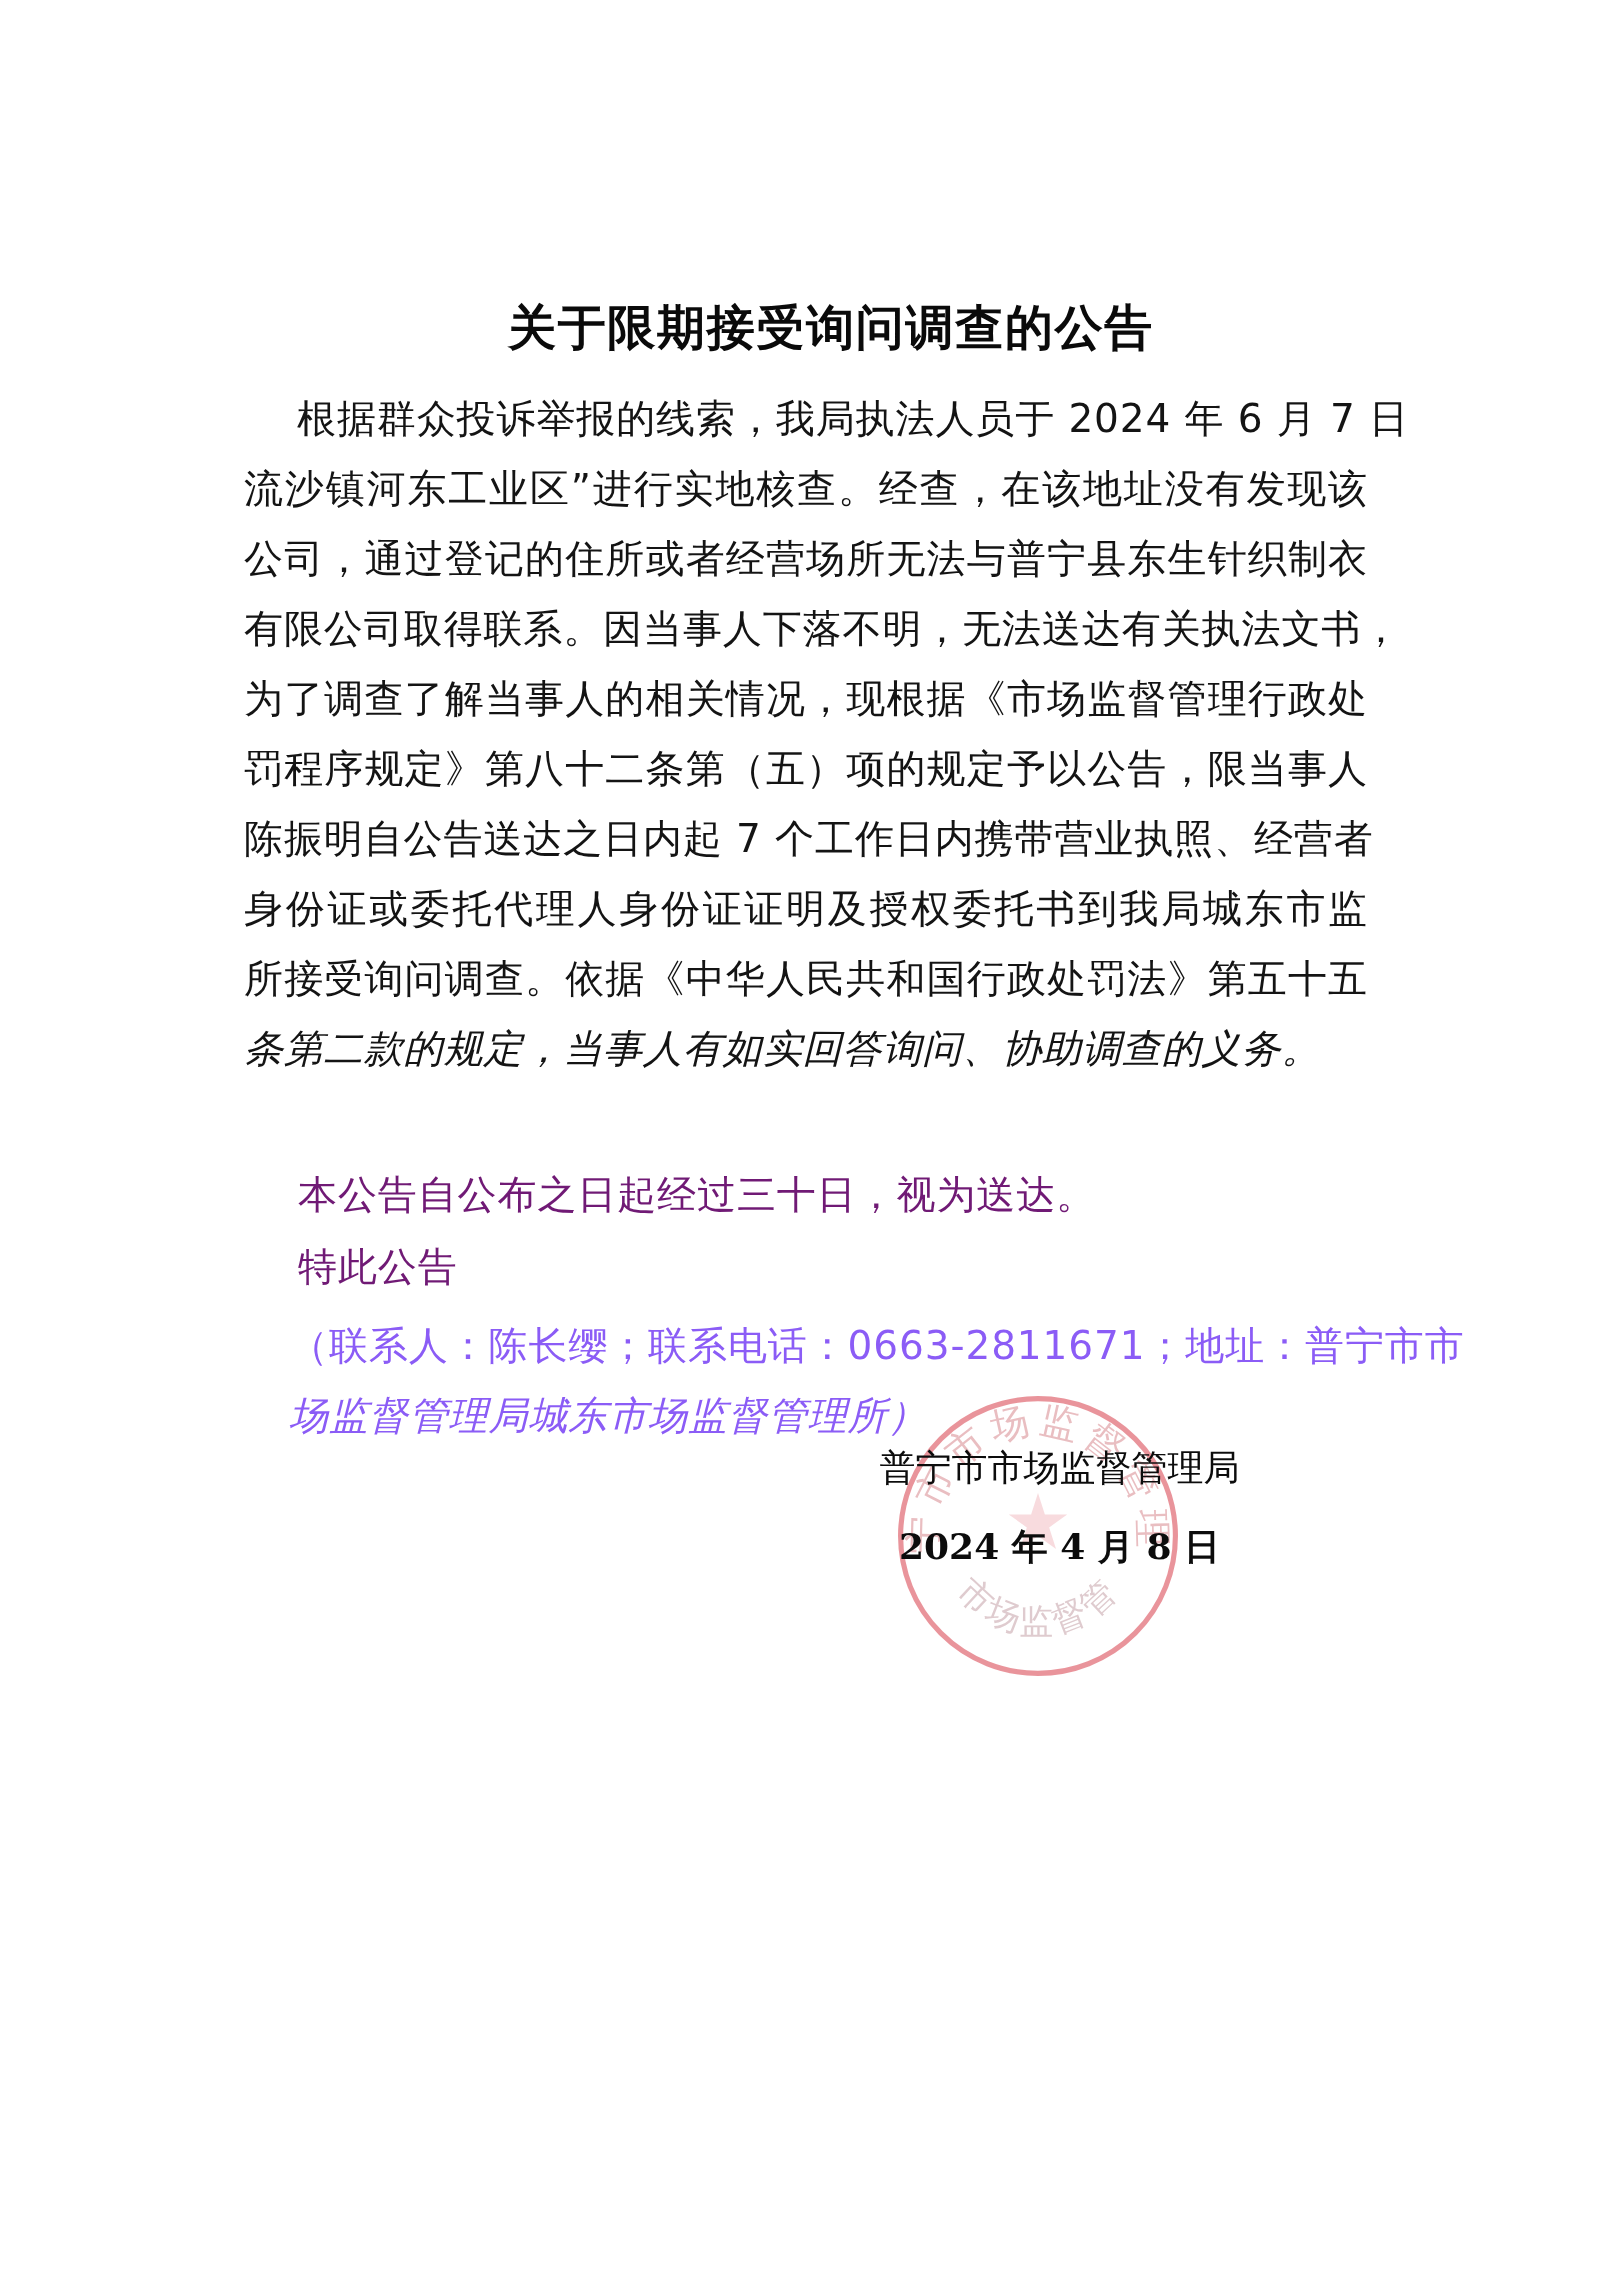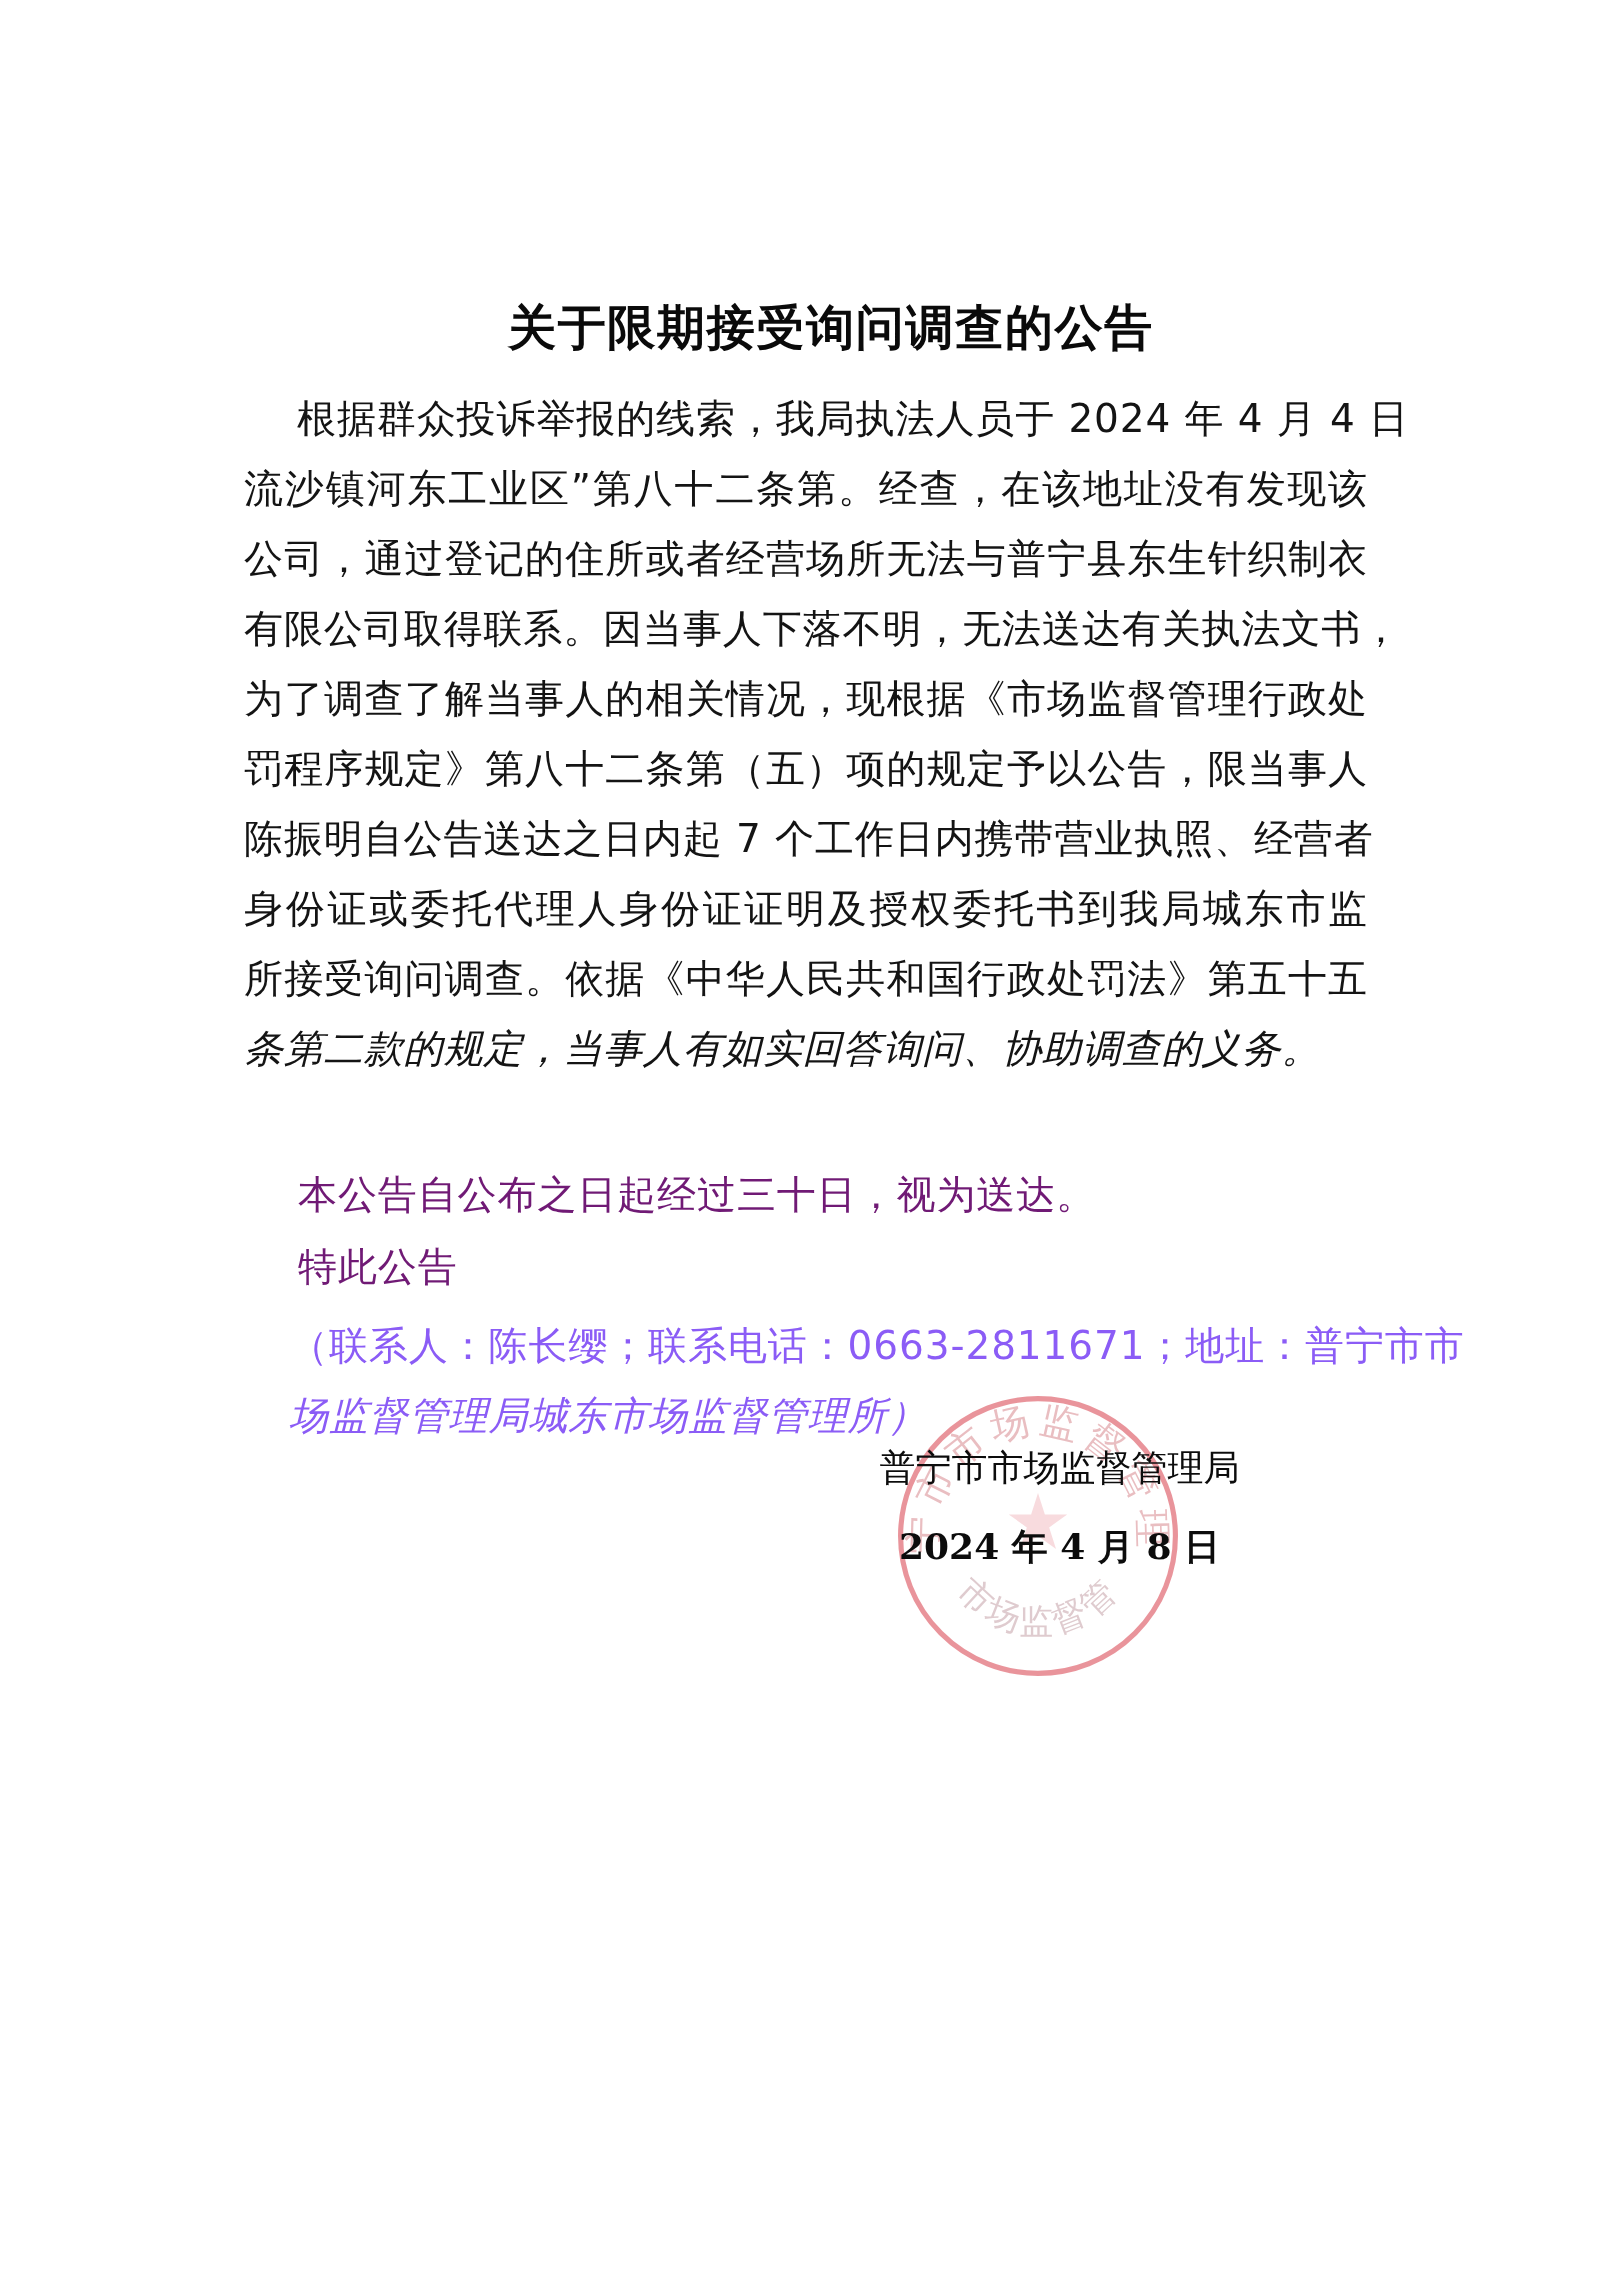--- a/index.html
+++ b/index.html
@@ -100,22 +100,22 @@
     }
   </style>
 </head>
 <body>
 
 <div class="page">
 
   <div class="title">关于限期接受询问调查的公告</div>
 
   <div class="body-text">
-    <span class="line indent">根据群众投诉举报的线索，我局执法人员于 2024 年 4 月 4 日</span>
-    <span class="line">流沙镇河东工业区”第八十二条第。经查，在该地址没有发现该</span>
+    <span class="line indent">根据群众投诉举报的线索，我局执法人员于 2024 年 6 月 7 日</span>
+    <span class="line">流沙镇河东工业区”进行实地核查。经查，在该地址没有发现该</span>
     <span class="line">公司，通过登记的住所或者经营场所无法与普宁县东生针织制衣</span>
     <span class="line">有限公司取得联系。因当事人下落不明，无法送达有关执法文书，</span>
     <span class="line">为了调查了解当事人的相关情况，现根据《市场监督管理行政处</span>
     <span class="line">罚程序规定》第八十二条第（五）项的规定予以公告，限当事人</span>
     <span class="line">陈振明自公告送达之日内起 7 个工作日内携带营业执照、经营者</span>
     <span class="line">身份证或委托代理人身份证证明及授权委托书到我局城东市监</span>
     <span class="line">所接受询问调查。依据《中华人民共和国行政处罚法》第五十五</span>
     <span class="line last">条第二款的规定，当事人有如实回答询问、协助调查的义务。</span>
   </div>
 

